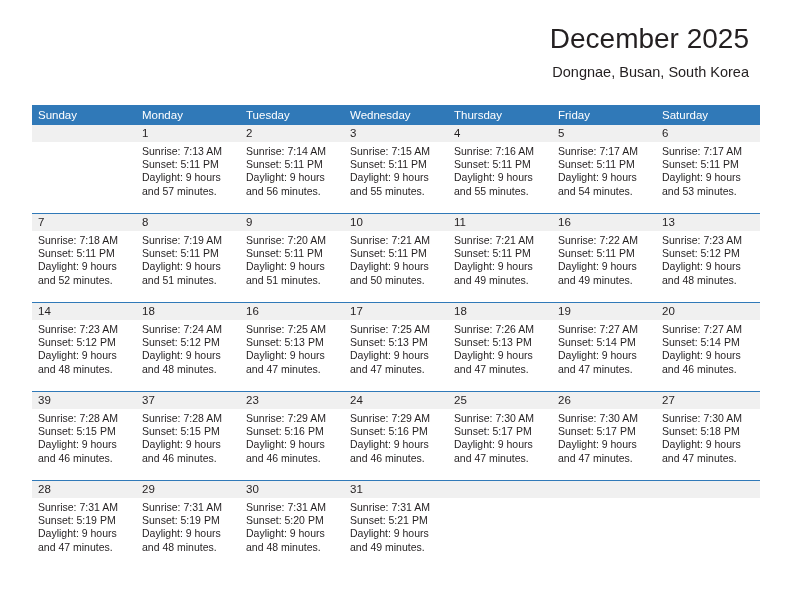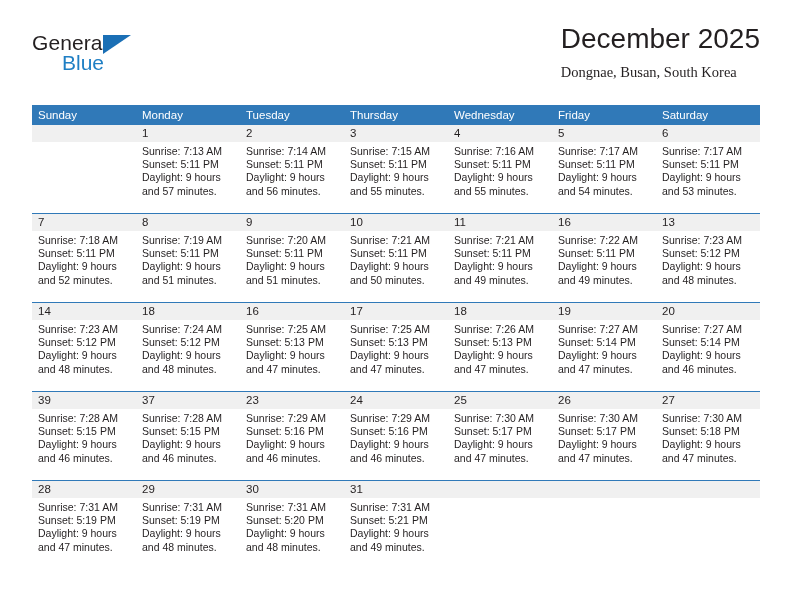--- a/index.html
+++ b/index.html
@@ -58,38 +58,37 @@
     left: 71px;
     top: 3px;
     width: 0;
     height: 0;
     border-left: 28px solid #1a6fb5;
     border-bottom: 19px solid transparent;
   }
 
   .title-block {
     position: absolute;
-    right: 0;
+    right: 11px;
     top: 0;
-    text-align: left;
+    text-align: right;
   }
   .cal-title {
     font-size: 28px;
     font-weight: normal;
     color: #231f20;
     line-height: 34px;
     white-space: nowrap;
   }
   .cal-subtitle {
     font-size: 14.5px;
     color: #231f20;
     line-height: 22px;
     margin-top: 5px;
     white-space: nowrap;
-    font-family: Liberation Serif, serif;
   }
 
   
   .calendar {
     position: absolute;
     left: 32px;
     top: 105px;
     width: 728px;
   }
   .weekday-row {
@@ -148,40 +147,35 @@
     height: 73px;
   }
 </style>
 </head>
 <body>
 
 <div class="page">
 
   <div class="header">
 
-    <div class="logo">
-      <span class="logo-general">General</span>
-      <span class="logo-tri"></span>
-      <span class="logo-blue">Blue</span>
-    </div>
 
     <div class="title-block">
       <div class="cal-title">December 2025</div>
       <div class="cal-subtitle">Dongnae, Busan, South Korea</div>
     </div>
 
   </div>
 
   <div class="calendar">
     <div class="weekday-row" id="weekday-row">
         <div class="weekday">Sunday</div>
         <div class="weekday">Monday</div>
         <div class="weekday">Tuesday</div>
+        <div class="weekday">Wednesday</div>
         <div class="weekday">Thursday</div>
-        <div class="weekday">Wednesday</div>
         <div class="weekday">Friday</div>
         <div class="weekday">Saturday</div>
       </div>
     <div id="weeks-container">
         <div class="week">
           <div class="daynum-band">
             <div class="daynum"></div>
             <div class="daynum">1</div>
             <div class="daynum">2</div>
             <div class="daynum">3</div>

